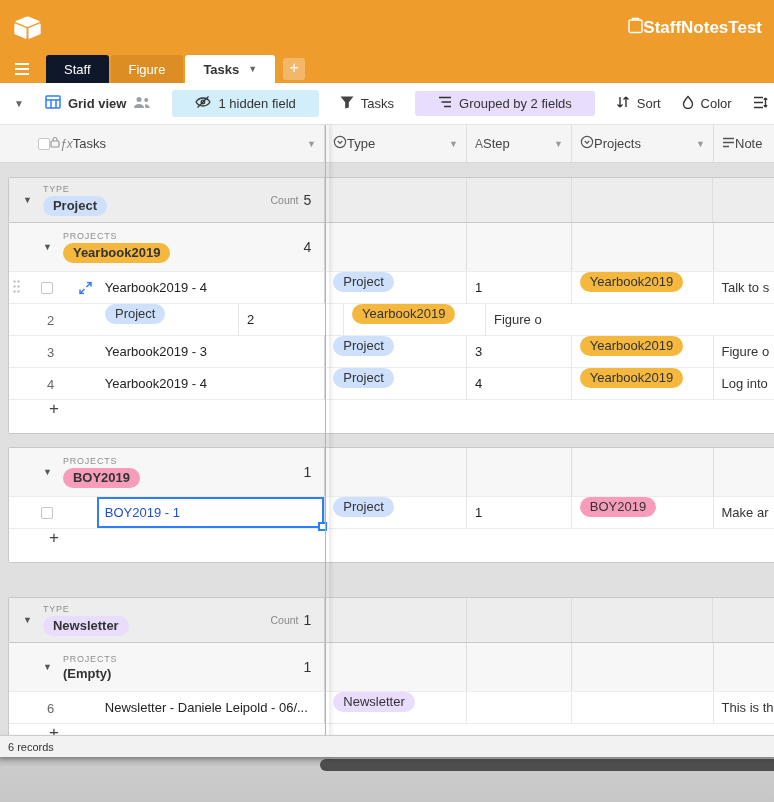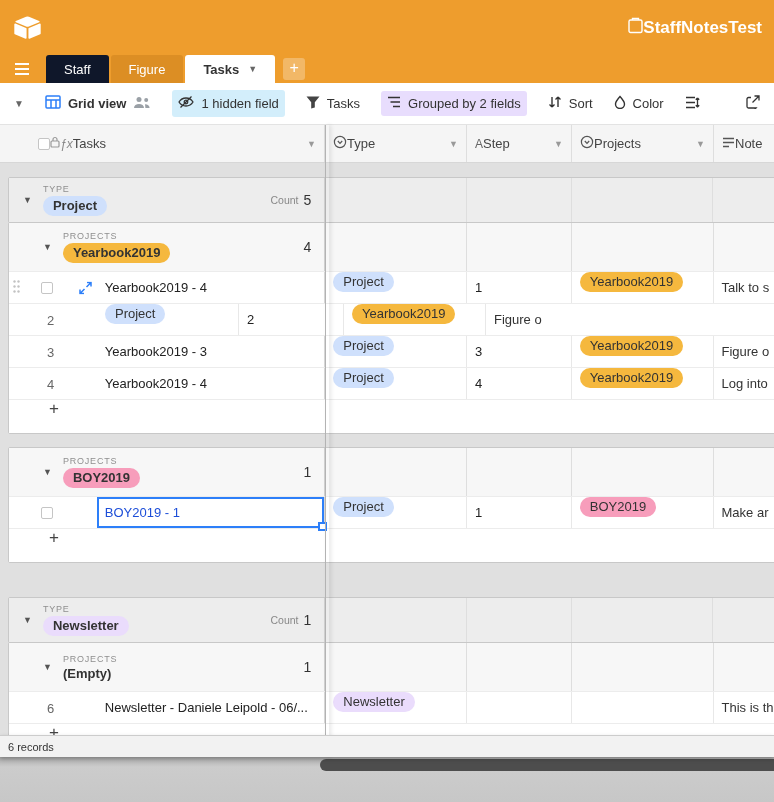--- a/index.html
+++ b/index.html
@@ -22,21 +22,21 @@
   .tcaret { color:#666; font-size:9px; margin-left:9px; }
   .addtab { width:22px; height:22px; margin:0 0 3px 6px; border-radius:3px; background:rgba(255,255,255,0.28);
             color:#fff; font-size:16px; line-height:20px; text-align:center; cursor:pointer; }
 
   
   .toolbar { height:42px; background:#fff; border-bottom:1px solid #e3e3e3; display:flex; align-items:center;
              gap:21px; padding:0 14px; font-size:13px; color:#333; }
   .tb-item { display:flex; align-items:center; gap:7px; cursor:pointer; white-space:nowrap; }
   .vcaret { color:#666; font-size:10px; cursor:pointer; }
   .viewname { font-weight:bold; }
-  .pillb { padding:5px 6px; border-radius:3px; }
+  .pillb { padding:5px 23px; border-radius:3px; }
   .share { margin-left:auto; }
 
   
   .colheader { height:38px; width:940px; background:#f5f5f5; border-bottom:1px solid #d7d7d7; display:flex;
                font-size:13px; color:#444; }
   .ch-cell { display:flex; align-items:center; padding:0 8px; border-right:1px solid #dedede; }
   .ch-tasks { width:325px; padding-left:38px; }
   .ch-type { width:142px; } .ch-step { width:105px; } .ch-projects { width:142px; }
   .ch-note { width:226px; border-right:none; }
   .ch-caret { margin-left:auto; color:#999; font-size:9px; cursor:pointer; }

